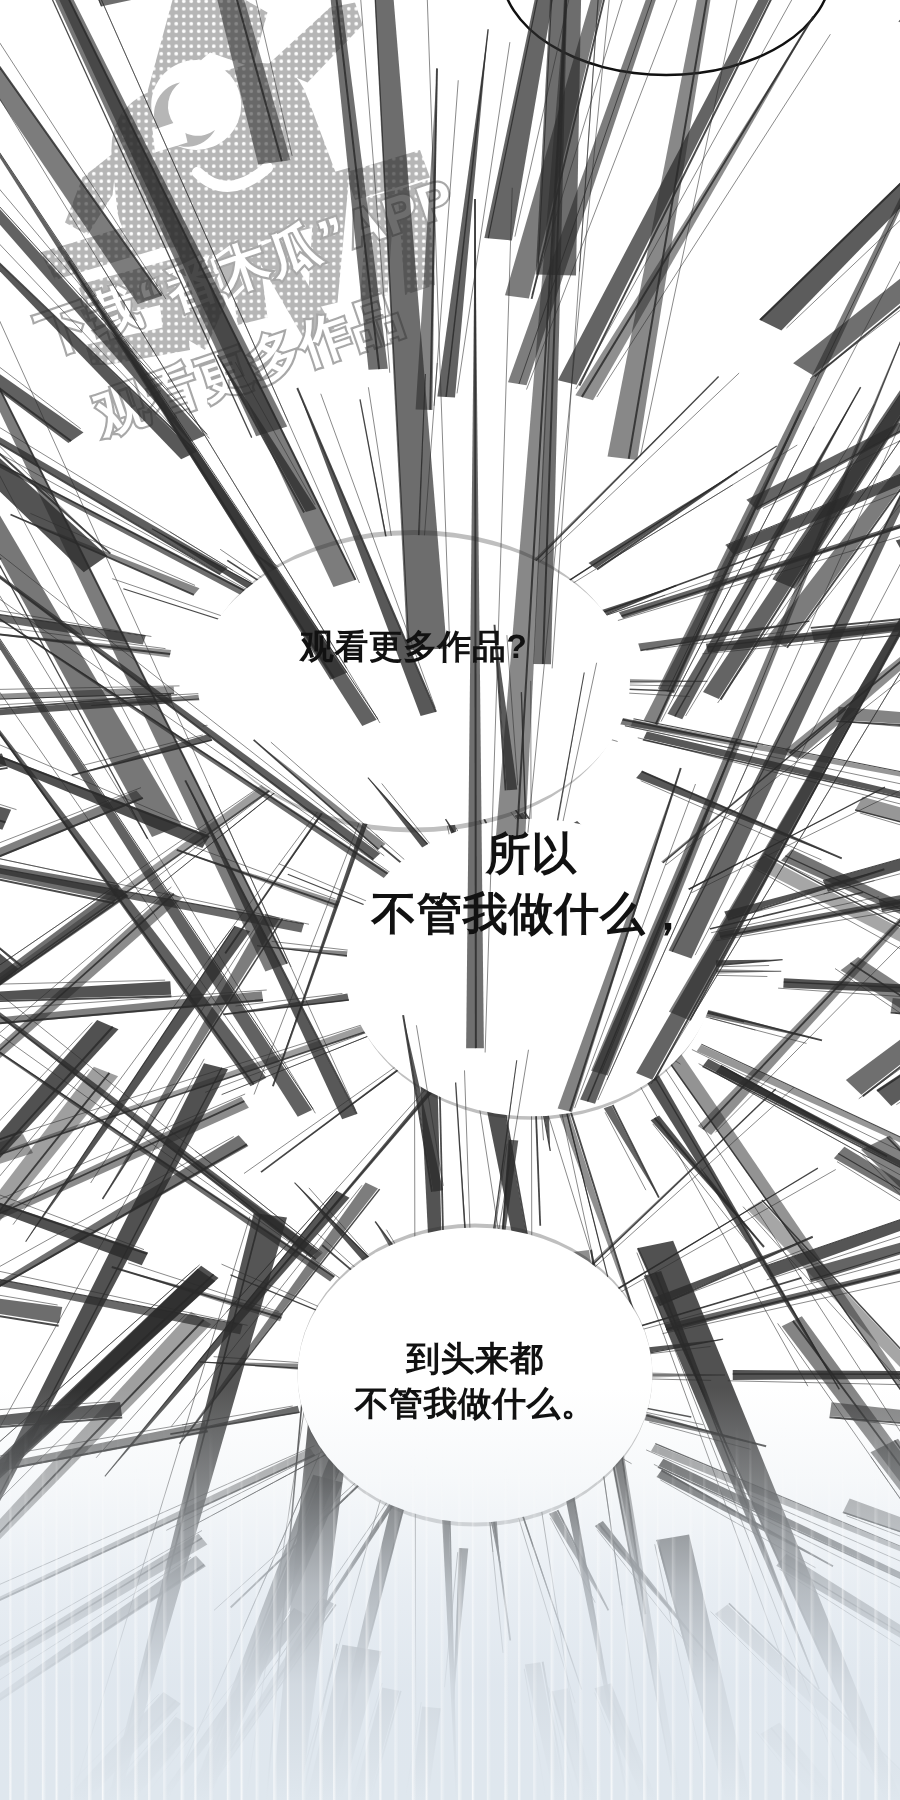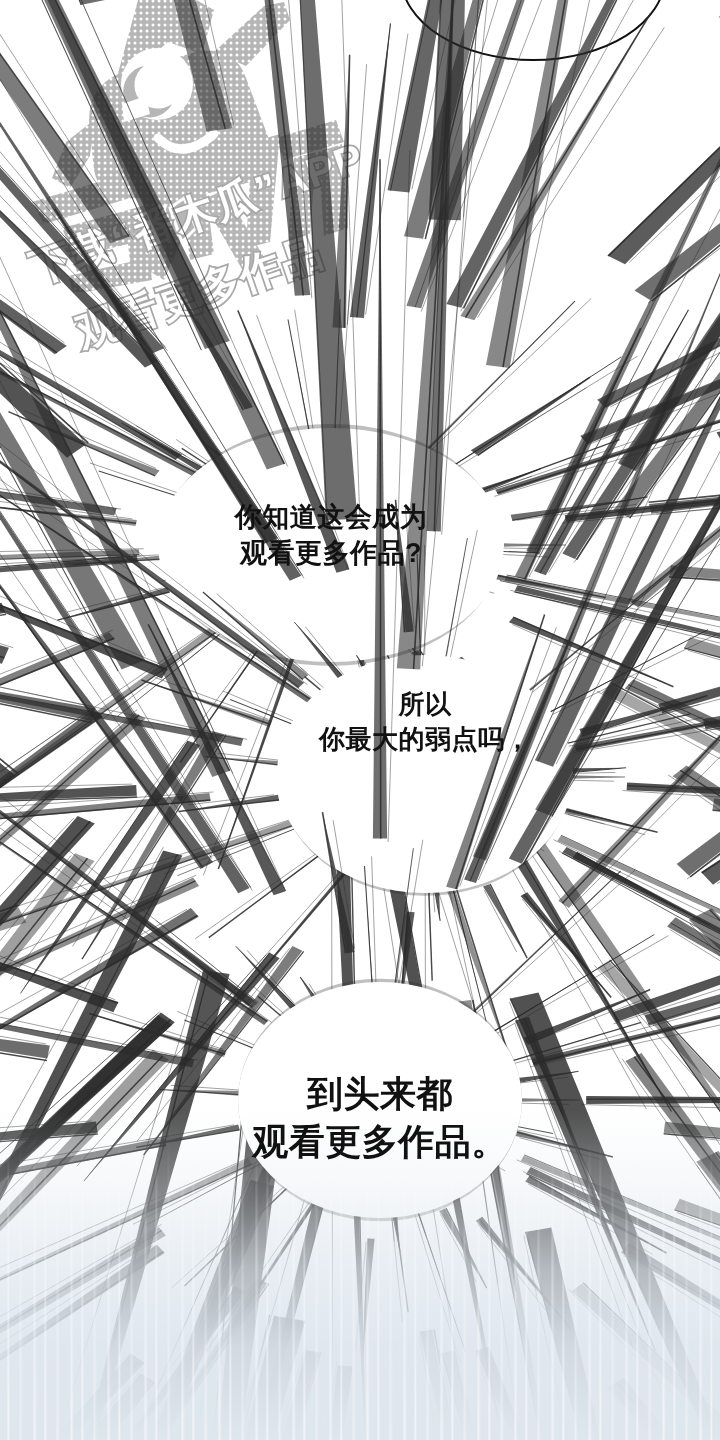--- a/index.html
+++ b/index.html
@@ -138,22 +138,22 @@
     letter-spacing: 0.5px;
     z-index: 5;
   }
   .bubble-text .ln { display: block; white-space: nowrap; }
 
   #bubble-1 { left: 96px;  top: 380px;  width: 470px; height: 330px; }
   #bubble-2 { left: 225px; top: 615px;  width: 400px; height: 325px; }
   #bubble-3 { left: 180px; top: 930px;  width: 400px; height: 340px; }
 
   #bubble-1 .bubble-text { top: 120px; font-size: 27px; }
-  #bubble-2 .bubble-text { top: 72px;  font-size: 26px; }
-  #bubble-3 .bubble-text { top: 140px; font-size: 36px; }
+  #bubble-2 .bubble-text { top: 44px;  font-size: 36px; }
+  #bubble-3 .bubble-text { top: 140px; font-size: 27px; }
 
   #bubble-2 .bubble-text { text-align: center; }
 </style>
 </head>
 <body>
 
 <div id="page">
 
   <div class="circle-arc"></div>
 
@@ -560,21 +560,20 @@
         <path d="M41.9,182.5 L-574.9,225.8 L41.0,176.6 Z" fill="#2b2b2b" opacity="0.78"></path>
         <line x1="40.9" y1="175.7" x2="-574.9" y2="225.8" stroke="#2b2b2b" stroke-width="1.42" opacity="0.85"></line>
         <line x1="45.6" y1="175.8" x2="-589.7" y2="212.1" stroke="#2b2b2b" stroke-width="0.8" opacity="0.55"></line>
         <path d="M43.4,175.1 L-570.7,195.1 L42.9,169.2 Z" fill="#2b2b2b" opacity="0.52"></path>
         <line x1="43.3" y1="174.6" x2="-570.7" y2="195.1" stroke="#2b2b2b" stroke-width="0.78" opacity="0.85"></line>
         <line x1="47.6" y1="168.7" x2="-584.4" y2="181.1" stroke="#2b2b2b" stroke-width="0.8" opacity="0.55"></line>
         <ellipse cx="235" cy="165" rx="168.0" ry="118.0" fill="none" stroke="#2b2b2b" stroke-width="6" opacity="0.30"></ellipse>
       </svg>
     <div class="bubble-core" style="left:62px; top:48px; width:346px; height:234px;"></div>
     <div class="bubble-text">
-      <span class="ln">你知道这会成为</span>
       <span class="ln">观看更多作品?</span>
     </div>
   </div>
 
   <div class="bubble" id="bubble-2">
     <svg width="400" height="325" viewBox="0 0 400 325">
         <path d="M332.0,159.5 L400.0,162.0 L332.0,164.5 Z" fill="#2b2b2b" opacity="0.42"></path>
         <line x1="332.0" y1="162.0" x2="400.0" y2="162.0" stroke="#2b2b2b" stroke-width="0.70" opacity="0.85"></line>
         <line x1="335.9" y1="165.0" x2="388.9" y2="166.2" stroke="#2b2b2b" stroke-width="0.8" opacity="0.55"></line>
         <path d="M628.3,173.7 L1287.8,212.4 L627.1,189.9 Z" fill="#2b2b2b" opacity="0.81"></path>
@@ -902,21 +901,21 @@
         <line x1="-14.6" y1="185.0" x2="-639.8" y2="240.1" stroke="#2b2b2b" stroke-width="1.57" opacity="0.85"></line>
         <line x1="-11.6" y1="177.0" x2="-653.1" y2="222.3" stroke="#2b2b2b" stroke-width="0.8" opacity="0.55"></line>
         <path d="M332.0,153.4 L401.1,152.7 L332.4,158.4 Z" fill="#2b2b2b" opacity="0.80"></path>
         <line x1="332.4" y1="158.8" x2="401.1" y2="152.7" stroke="#2b2b2b" stroke-width="1.10" opacity="0.85"></line>
         <line x1="336.4" y1="158.7" x2="390.3" y2="157.4" stroke="#2b2b2b" stroke-width="0.8" opacity="0.55"></line>
         <ellipse cx="200" cy="162" rx="143.0" ry="115.8" fill="none" stroke="#2b2b2b" stroke-width="6" opacity="0.30"></ellipse>
       </svg>
     <div class="bubble-core" style="left:52px; top:40px; width:296px; height:238px;"></div>
     <div class="bubble-text">
       <span class="ln">所以</span>
-      <span class="ln">你最大的弱点吗，</span>
+      <span class="ln">不管我做什么，</span>
     </div>
   </div>
 
   <div class="bubble" id="bubble-3">
     <svg width="400" height="340" viewBox="0 0 400 340">
         <path d="M328.0,167.5 L400.0,170.0 L328.0,172.5 Z" fill="#2b2b2b" opacity="0.42"></path>
         <line x1="328.0" y1="170.0" x2="400.0" y2="170.0" stroke="#2b2b2b" stroke-width="0.70" opacity="0.85"></line>
         <line x1="332.0" y1="173.0" x2="388.9" y2="174.3" stroke="#2b2b2b" stroke-width="0.8" opacity="0.55"></line>
         <path d="M624.3,181.9 L1287.9,221.9 L623.2,198.5 Z" fill="#2b2b2b" opacity="0.81"></path>
         <line x1="624.2" y1="184.5" x2="1287.9" y2="221.9" stroke="#2b2b2b" stroke-width="1.37" opacity="0.85"></line>
@@ -1249,20 +1248,20 @@
         <line x1="-232.3" y1="222.5" x2="-1284.5" y2="312.2" stroke="#2b2b2b" stroke-width="1.02" opacity="0.85"></line>
         <line x1="-231.1" y1="201.4" x2="-1299.4" y2="279.3" stroke="#2b2b2b" stroke-width="0.8" opacity="0.55"></line>
         <path d="M550.4,146.4 L1069.0,128.5 L551.3,160.1 Z" fill="#2b2b2b" opacity="0.82"></path>
         <line x1="551.3" y1="160.0" x2="1069.0" y2="128.5" stroke="#2b2b2b" stroke-width="1.54" opacity="0.85"></line>
         <line x1="555.3" y1="161.1" x2="1059.0" y2="148.5" stroke="#2b2b2b" stroke-width="0.8" opacity="0.55"></line>
         <ellipse cx="200" cy="170" rx="139.0" ry="118.2" fill="none" stroke="#2b2b2b" stroke-width="6" opacity="0.30"></ellipse>
       </svg>
     <div class="bubble-core" style="left:58px; top:52px; width:284px; height:236px;"></div>
     <div class="bubble-text">
       <span class="ln">到头来都</span>
-      <span class="ln">观看更多作品。</span>
+      <span class="ln">不管我做什么。</span>
     </div>
   </div>
 
   <div class="bottom-haze"></div>
   <div class="bottom-streaks"></div>
 
 </div>
 
 </body></html>

